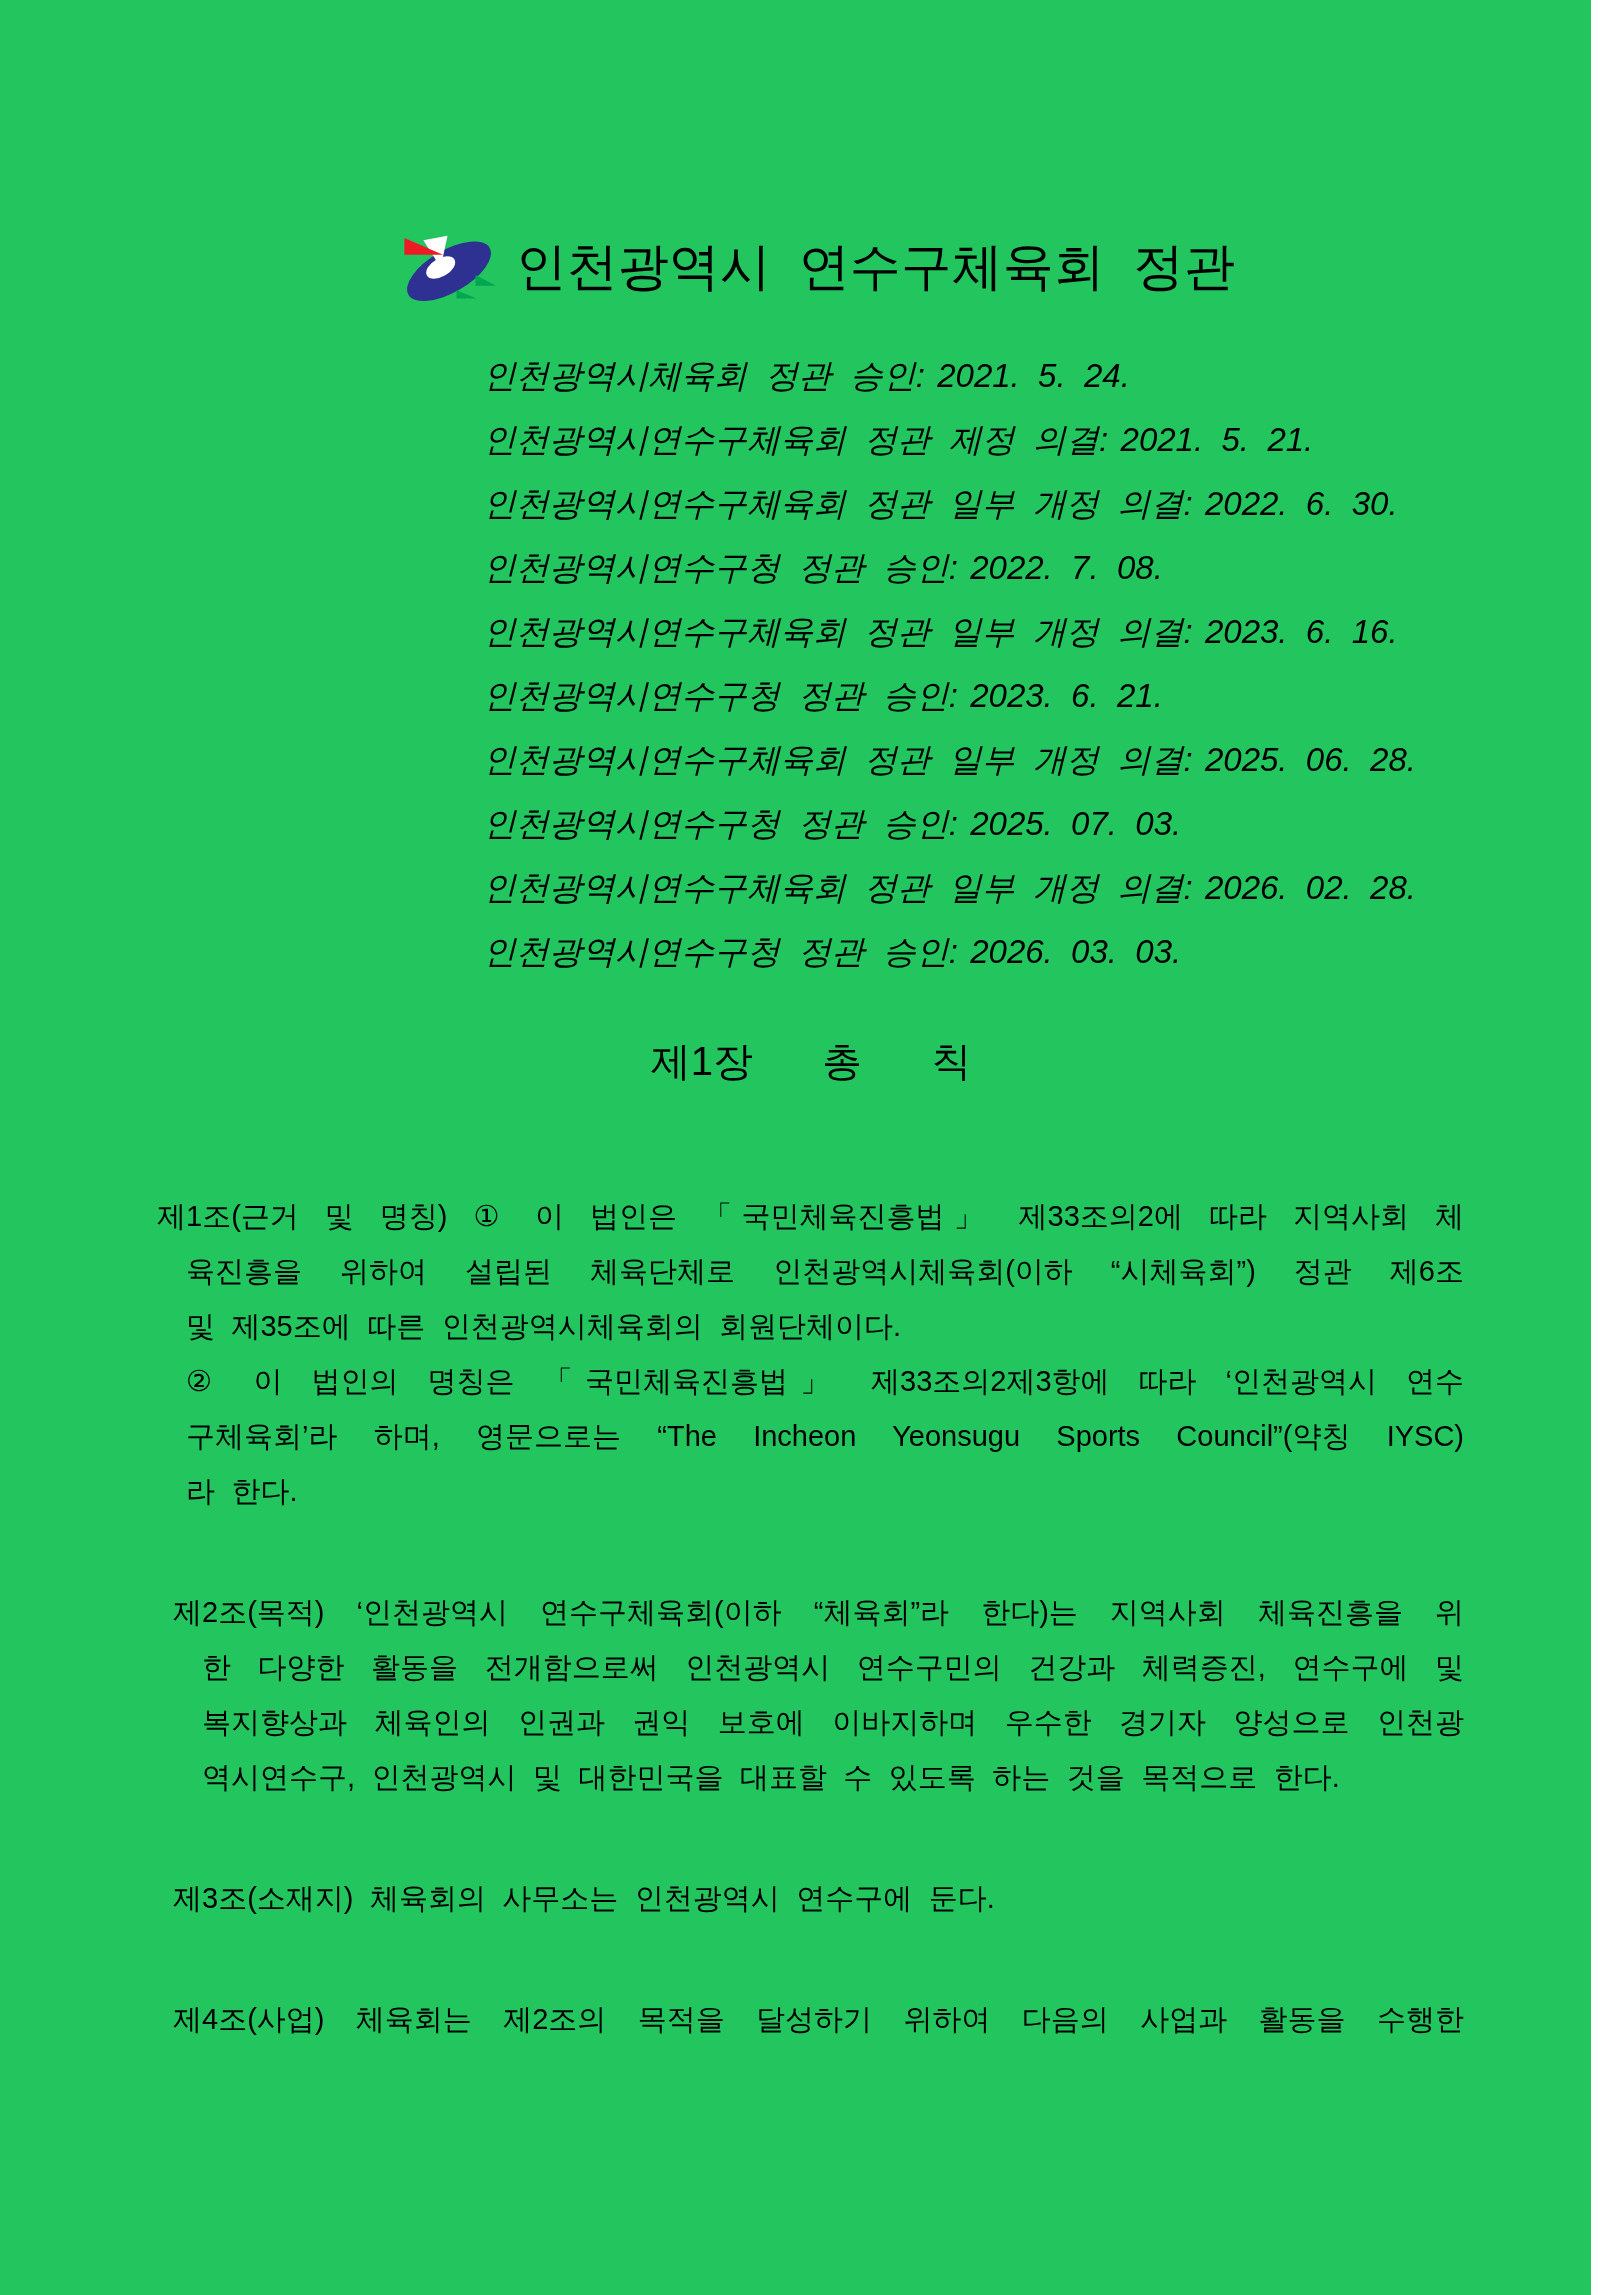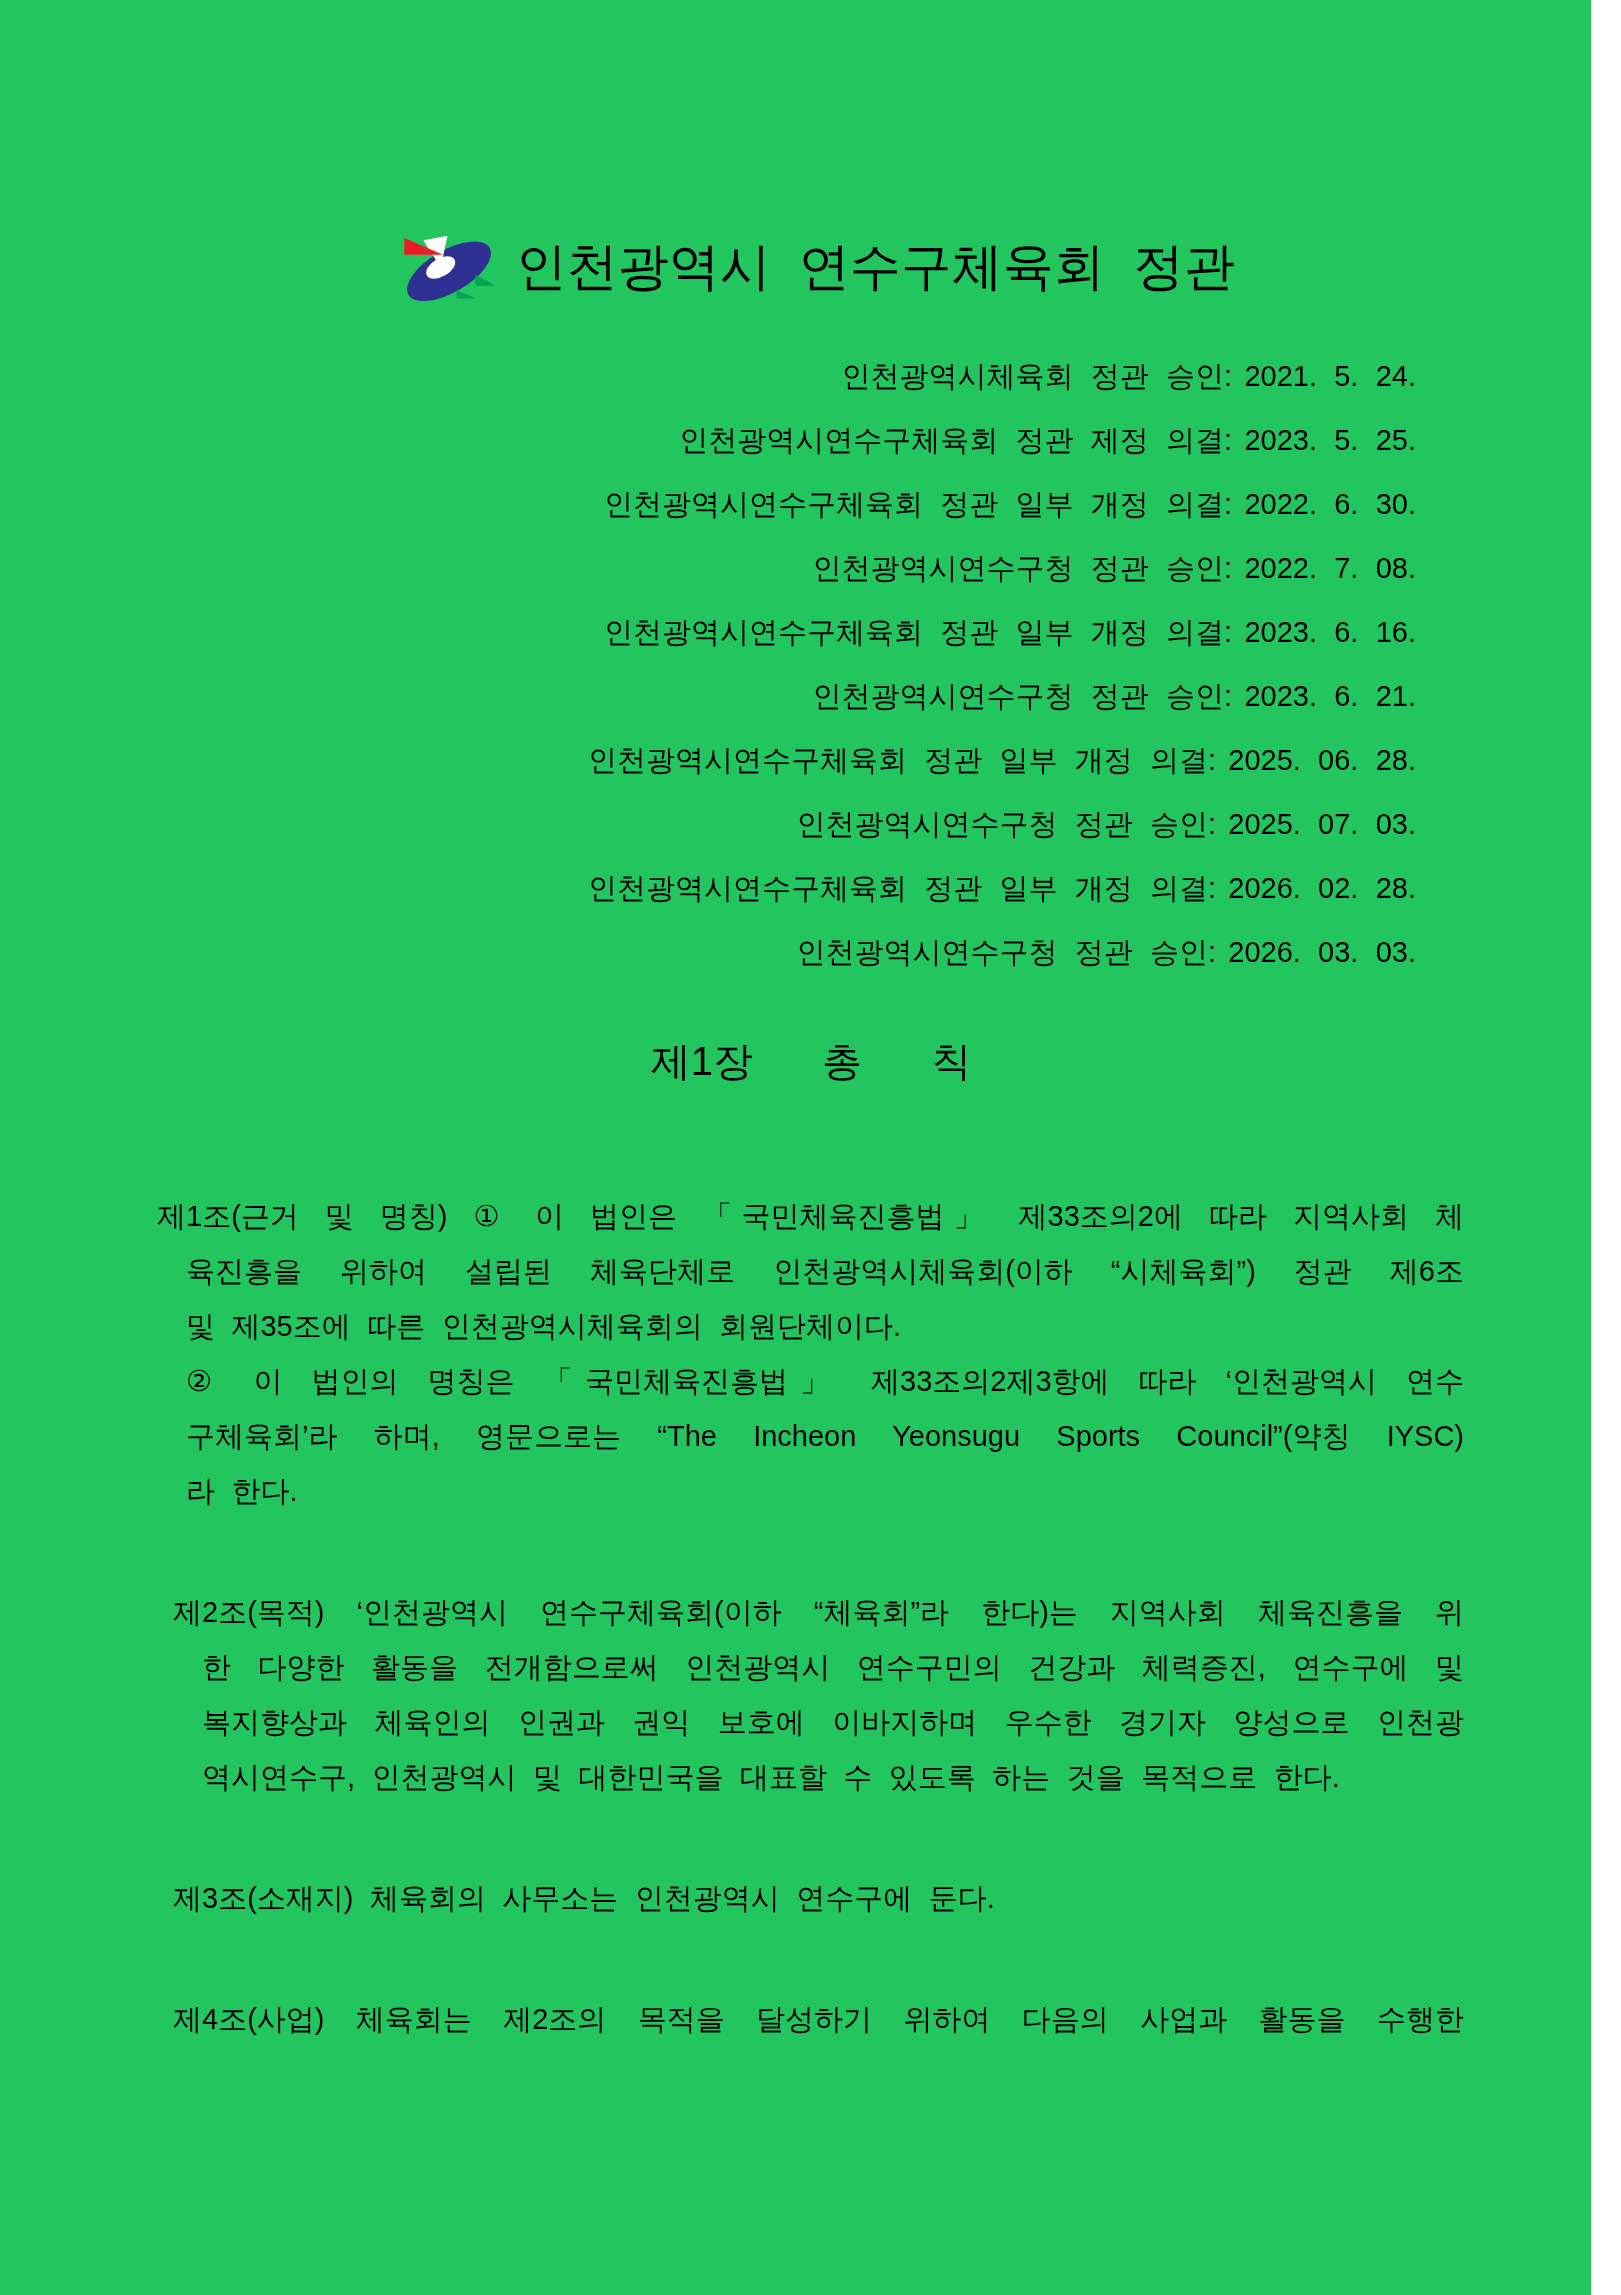--- a/index.html
+++ b/index.html
@@ -26,25 +26,25 @@
   .doc-title {
     font-size: 51px;
     font-weight: 400;
     word-spacing: 14px;
     white-space: nowrap;
   }
   .history {
     position: absolute;
     top: 344px;
     right: 175px;
-    text-align: right;
-    font-size: 29px;
+    font-size: 33px;
     line-height: 64px;
     word-spacing: 9.2px;
     white-space: nowrap;
+    font-style: italic;
   }
   .history-line { display: block; }
   .hdate { margin-left: 12.3px; }
   .chapter {
     position: absolute;
     top: 1034px;
     left: 0;
     width: 1622px;
     text-align: center;
     font-size: 40px;
@@ -83,21 +83,21 @@
       </g>
       <polygon points="23,21 74,43 23,43" fill="#ed1c24"></polygon>
       <polygon points="117,70 144,84 117,84" fill="#00a651"></polygon>
       <polygon points="92,90 118,101 92,101" fill="#00a651"></polygon>
     </svg>
     <span class="doc-title">인천광역시 연수구체육회 정관</span>
   </div>
 
   <div class="history">
     <div class="history-line"><span>인천광역시체육회 정관 승인:</span><span class="hdate">2021. 5. 24.</span></div>
-    <div class="history-line"><span>인천광역시연수구체육회 정관 제정 의결:</span><span class="hdate">2023. 5. 25.</span></div>
+    <div class="history-line"><span>인천광역시연수구체육회 정관 제정 의결:</span><span class="hdate">2021. 5. 21.</span></div>
     <div class="history-line"><span>인천광역시연수구체육회 정관 일부 개정 의결:</span><span class="hdate">2022. 6. 30.</span></div>
     <div class="history-line"><span>인천광역시연수구청 정관 승인:</span><span class="hdate">2022. 7. 08.</span></div>
     <div class="history-line"><span>인천광역시연수구체육회 정관 일부 개정 의결:</span><span class="hdate">2023. 6. 16.</span></div>
     <div class="history-line"><span>인천광역시연수구청 정관 승인:</span><span class="hdate">2023. 6. 21.</span></div>
     <div class="history-line"><span>인천광역시연수구체육회 정관 일부 개정 의결:</span><span class="hdate">2025. 06. 28.</span></div>
     <div class="history-line"><span>인천광역시연수구청 정관 승인:</span><span class="hdate">2025. 07. 03.</span></div>
     <div class="history-line"><span>인천광역시연수구체육회 정관 일부 개정 의결:</span><span class="hdate">2026. 02. 28.</span></div>
     <div class="history-line"><span>인천광역시연수구청 정관 승인:</span><span class="hdate">2026. 03. 03.</span></div>
   </div>
 

